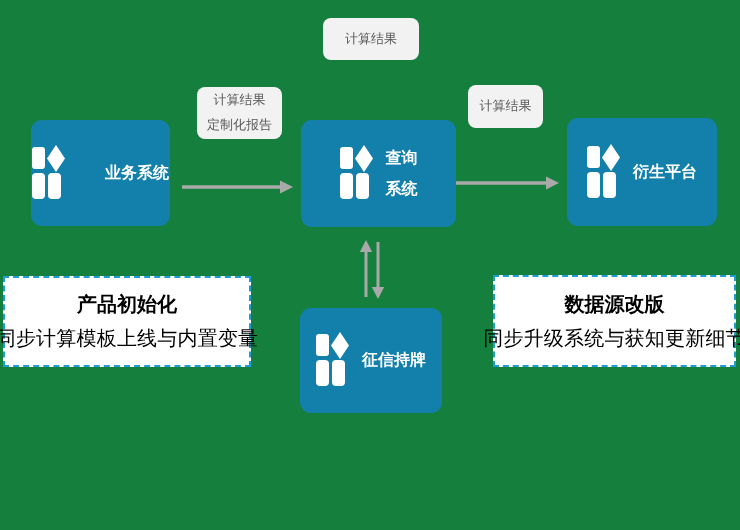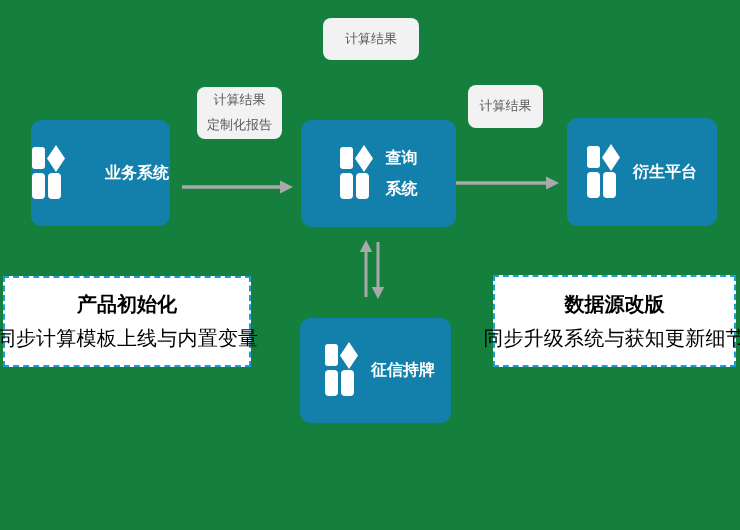--- a/index.html
+++ b/index.html
@@ -19,21 +19,21 @@
   }
   .node .node-label{
     font-weight:bold;font-size:16px;line-height:1.9;text-align:center;white-space:nowrap;
   }
   .node .node-label span{display:block;}
   .node svg{display:block;flex:0 0 auto;}
 
   #node-business{left:31px;top:120px;width:139px;height:106px;gap:40px;}
   #node-query{left:301px;top:120px;width:155px;height:107px;}
   #node-derive{left:567px;top:118px;width:150px;height:108px;}
-  #node-credit{left:300px;top:318px;width:142px;height:105px;padding-left:9px;}
+  #node-credit{left:300px;top:308px;width:142px;height:105px;}
 
   .tag{
     position:absolute;background:#F2F2F2;border-radius:8px;color:#595959;
     font-size:13px;line-height:1.9;text-align:center;
     display:flex;flex-direction:column;align-items:center;justify-content:center;
     white-space:nowrap;
   }
   #tag-top{left:323px;top:18px;width:96px;height:42px;}
   #tag-left{left:197px;top:87px;width:85px;height:52px;}
   #tag-mid{left:468px;top:85px;width:75px;height:43px;}

